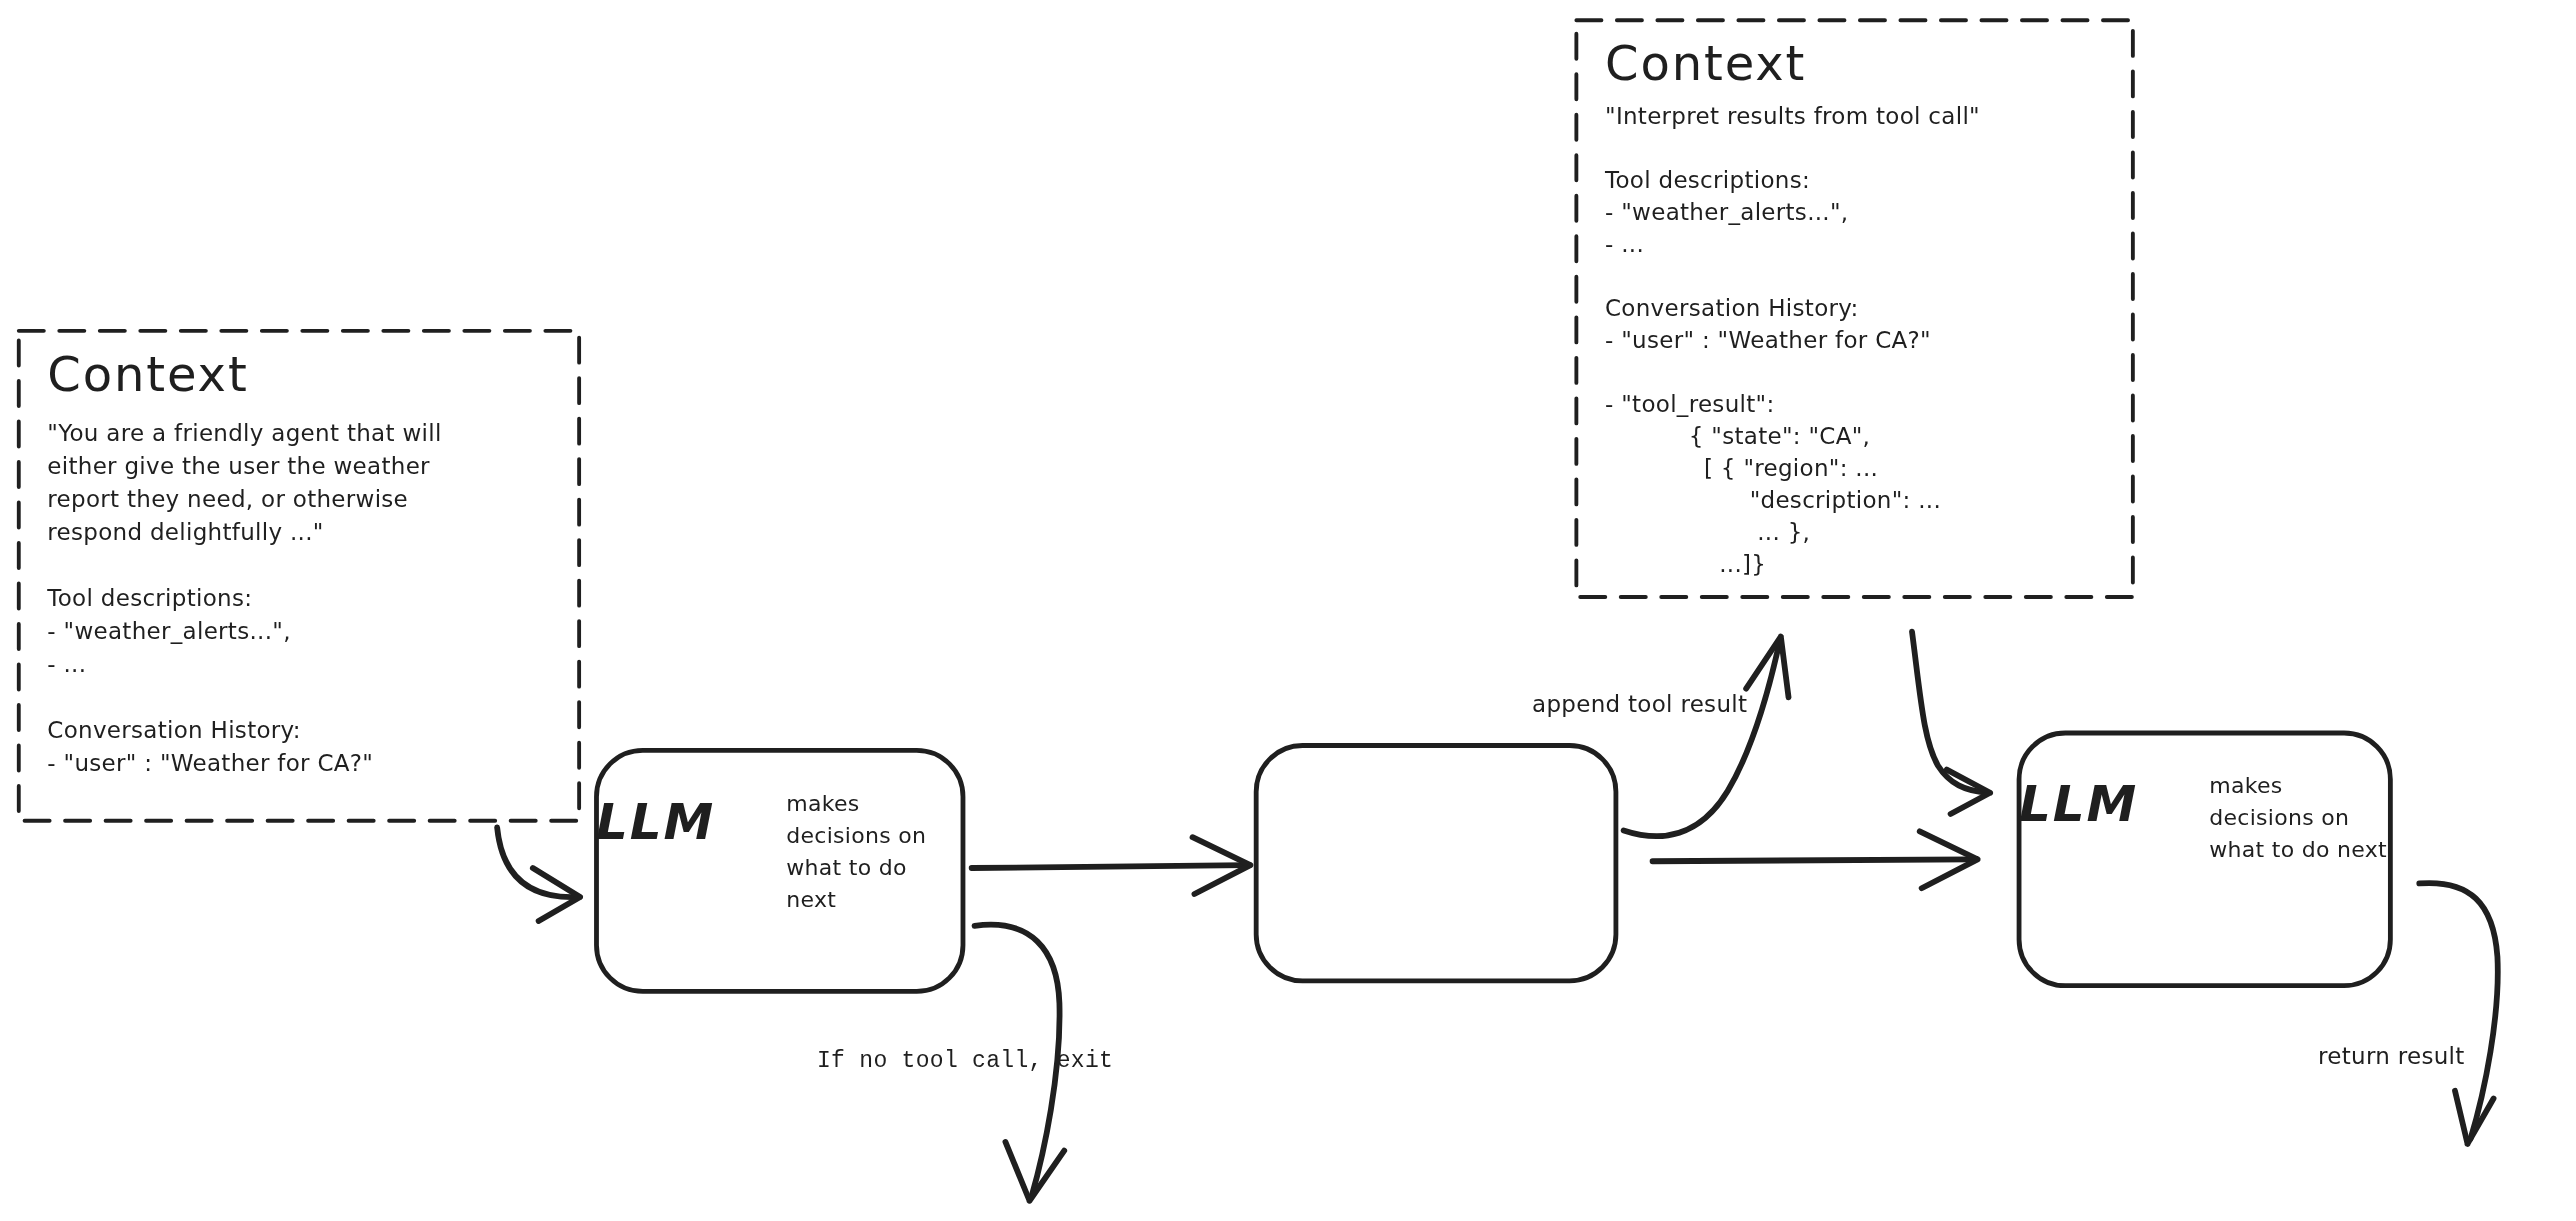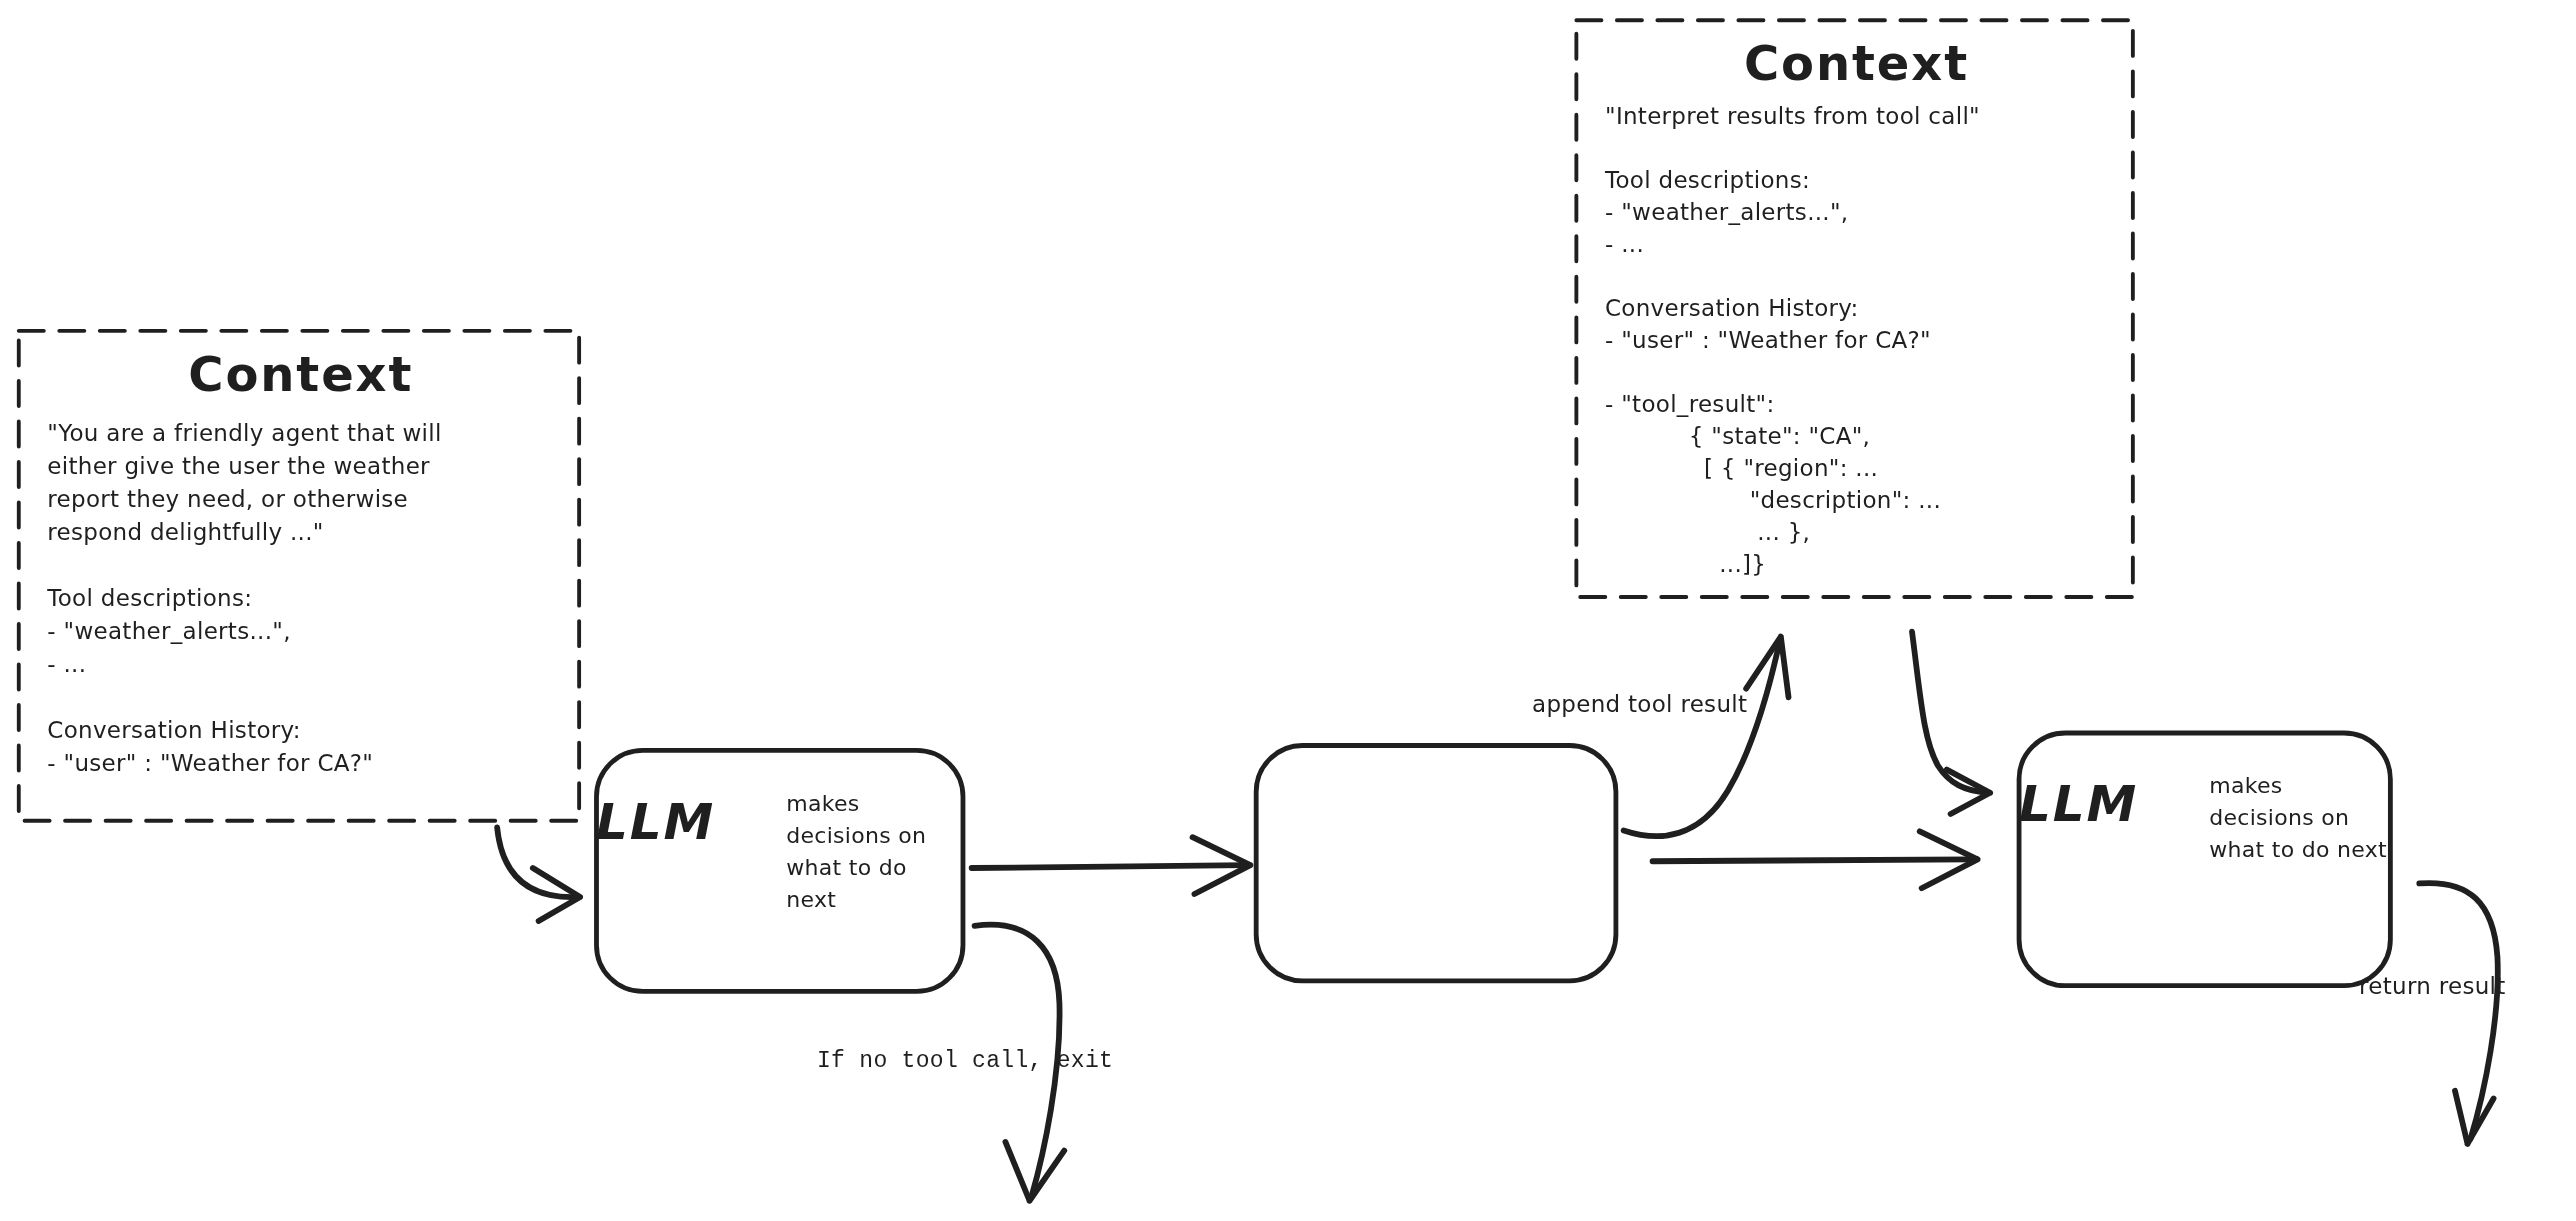--- a/index.html
+++ b/index.html
@@ -27,23 +27,22 @@
   svg.wires rect.ctx-border  { stroke-width: 4; stroke-dasharray: 26 16; }
   svg.wires path.shaft { stroke-width: 6; }
   svg.wires path.head  { stroke-width: 6; }
 
   .ctx-box {
     position: absolute;
     box-sizing: border-box;
     padding: 17.4px 25px 13.5px 29px;
   }
   .ctx-title {
-    text-align: center;
     font-size: 48px;
-    font-weight: bold;
+    font-weight: normal;
     letter-spacing: 1.9px;
     line-height: 1.1;
   }
   .ctx-body {
     margin-top: 15.4px;
     font-size: 23px;
     line-height: 33px;
     white-space: pre-wrap;
     letter-spacing: 0.3px;
   }
@@ -172,16 +171,16 @@
   <div class="node" style="left:2019px; top:733px; width:371px; height:253px;">
     <div class="node-title italic">LLM</div>
     <div class="node-desc">makes decisions on
 what to do next</div>
   </div>
 
   <div class="edge-label" style="left:1532px; top:691px;">append tool result</div>
 
   <div class="edge-label" style="left:817px; top:1048px;font-family:Liberation Mono, monospace;">If no tool call, exit</div>
 
-  <div class="edge-label" style="left:2318px; top:973px;margin-left:41px;">return result</div>
+  <div class="edge-label" style="left:2318px; top:1043px;">return result</div>
 
 </div>
 
 
 </body></html>

